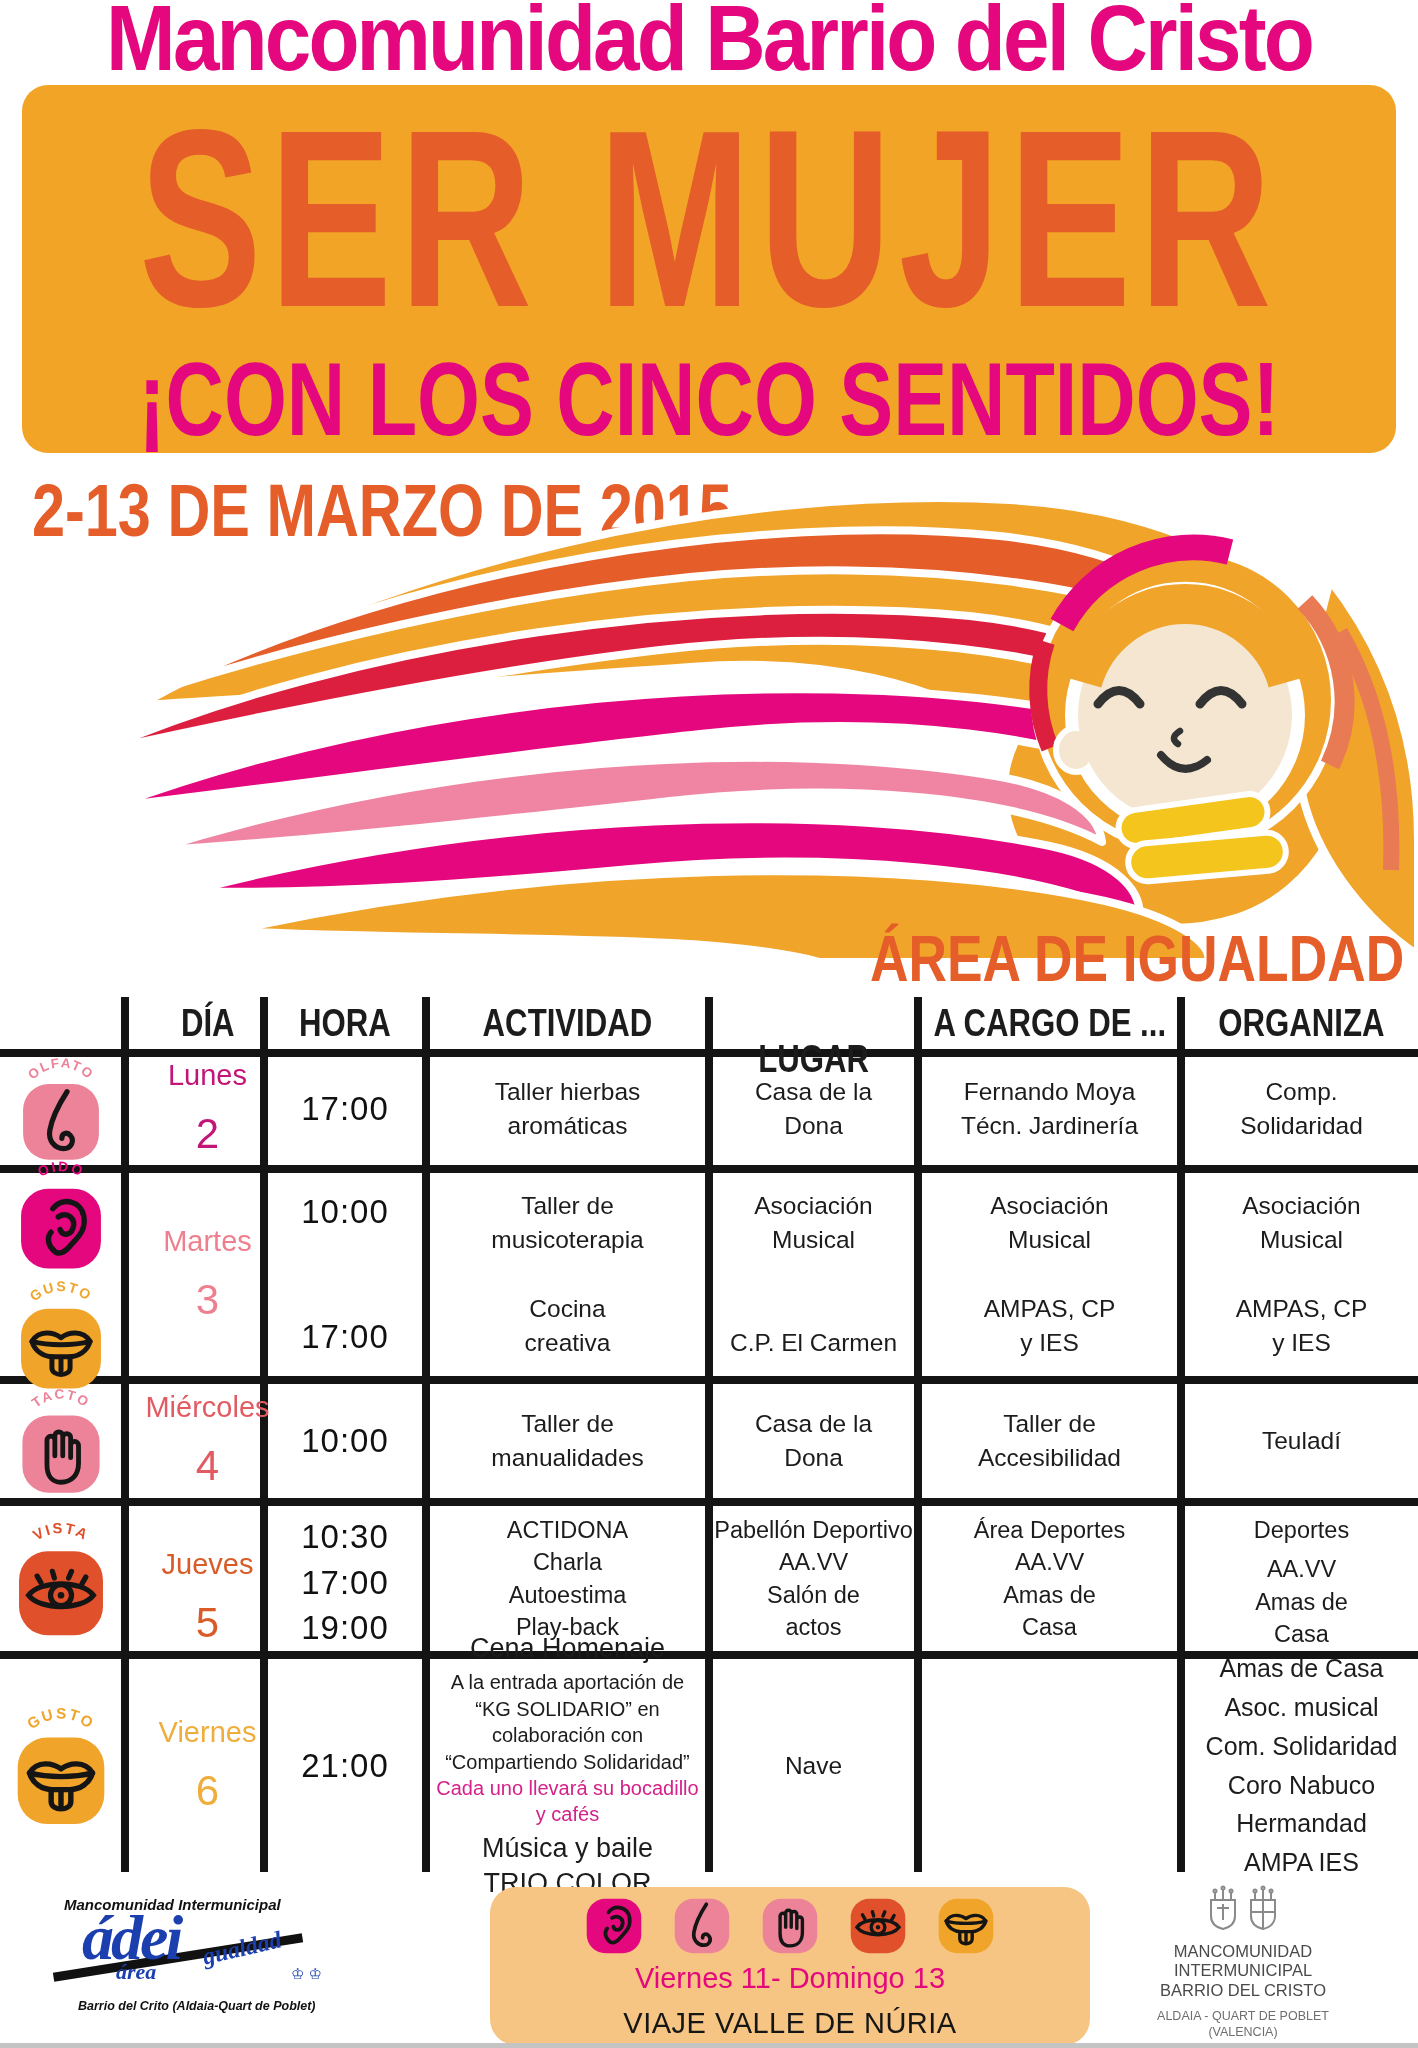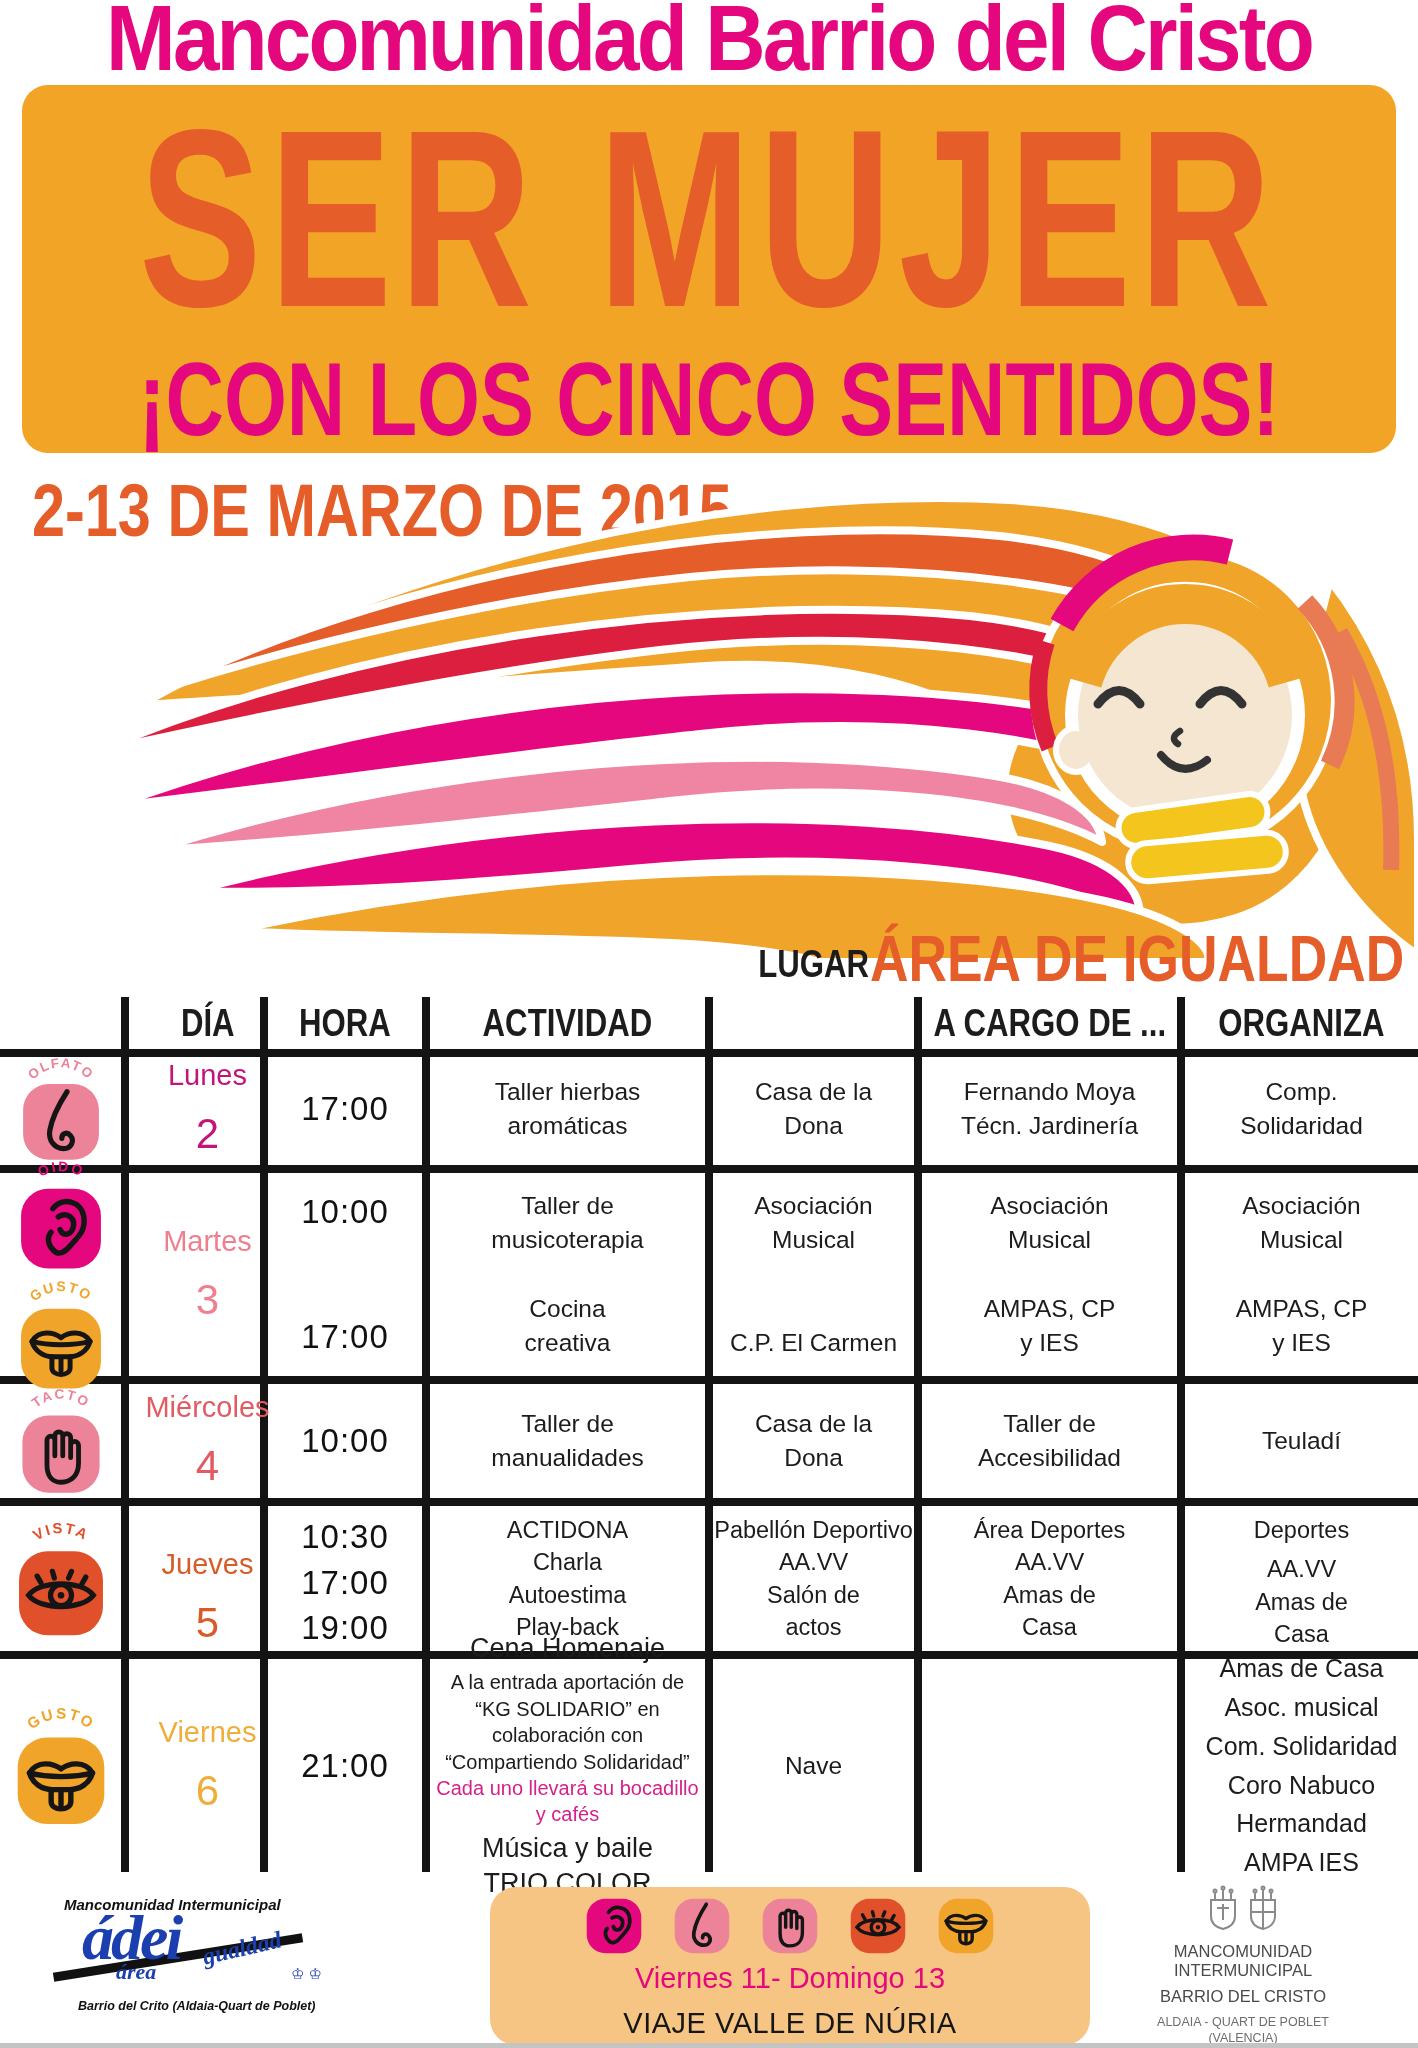--- a/index.html
+++ b/index.html
@@ -62,21 +62,21 @@
   .ll-marks{position:absolute;right:10px;top:52px;font-size:15px;}
   .ll-bottom{font-size:12.5px;font-weight:bold;font-style:italic;color:#111;margin-left:26px;margin-top:2px;}
   .trip-box{position:absolute;left:490px;top:1887px;width:600px;height:158px;border-radius:26px;
     display:flex;flex-direction:column;align-items:center;padding-top:8px;box-sizing:border-box;}
   .trip-icons{display:flex;gap:26px;}
   .trip-dates{font-size:29px;margin-top:5px;}
   .trip-title{font-size:29px;color:#161616;margin-top:12px;letter-spacing:.5px;}
   .trip-org{font-size:25px;color:#161616;margin-top:6px;}
   .right-block{position:absolute;left:1118px;top:1884px;width:250px;text-align:center;color:#555;}
   .rb-l1{font-size:16.5px;margin-top:6px;color:#4a4a4a;}
-  .rb-l2{font-size:16.5px;margin-top:7px;color:#4a4a4a;}
+  .rb-l2{font-size:16.5px;margin-top:1px;color:#4a4a4a;}
   .rb-l3{font-size:12.5px;margin-top:9px;color:#6e6e6e;}
   .rb-l4{font-size:12.5px;margin-top:2px;color:#6e6e6e;}
   .bottom-strip{position:absolute;left:0;bottom:0;width:100%;height:5px;background:#c4c4c4;}
   .hidden-defs{position:absolute;width:0;height:0;overflow:hidden;}
 </style>
 </head>
 <body>
 
 <svg class="hidden-defs" aria-hidden="true">
   <defs>
@@ -162,21 +162,21 @@
   <div class="vline" style="left:1177px"></div>
   <div class="hline" style="top:1049px"></div>
   <div class="hline" style="top:1165px"></div>
   <div class="hline" style="top:1376px"></div>
   <div class="hline" style="top:1498px"></div>
   <div class="hline" style="top:1651px"></div>
 
   <div class="cell th c-day" style="top:997px;height:52px"><span class="cond">DÍA</span></div>
   <div class="cell th c-hora" style="top:997px;height:52px"><span class="cond">HORA</span></div>
   <div class="cell th c-act" style="top:997px;height:52px"><span class="cond">ACTIVIDAD</span></div>
-  <div class="cell th c-lugar" style="top:938px;height:52px"><span class="cond">LUGAR</span></div>
+  <div class="cell th c-lugar" style="top:1033px;height:52px"><span class="cond">LUGAR</span></div>
   <div class="cell th c-cargo" style="top:997px;height:52px"><span class="cond">A CARGO DE ...</span></div>
   <div class="cell th c-org" style="top:997px;height:52px"><span class="cond">ORGANIZA</span></div>
 
   <div class="cell c-icon" style="top:1053px;height:112px">
     <svg width="100" height="128" viewBox="0 0 100 130">
       <text font-size="15.5" font-weight="bold" letter-spacing="2" text-anchor="middle" fill="#EC8398"><textPath href="#label-arc" startOffset="50%">OLFATO</textPath></text>
       <rect x="6" y="36" width="88" height="88" rx="30" fill="#EC8398"></rect>
       <use href="#g-nose" y="30"></use>
     </svg>
   </div>

